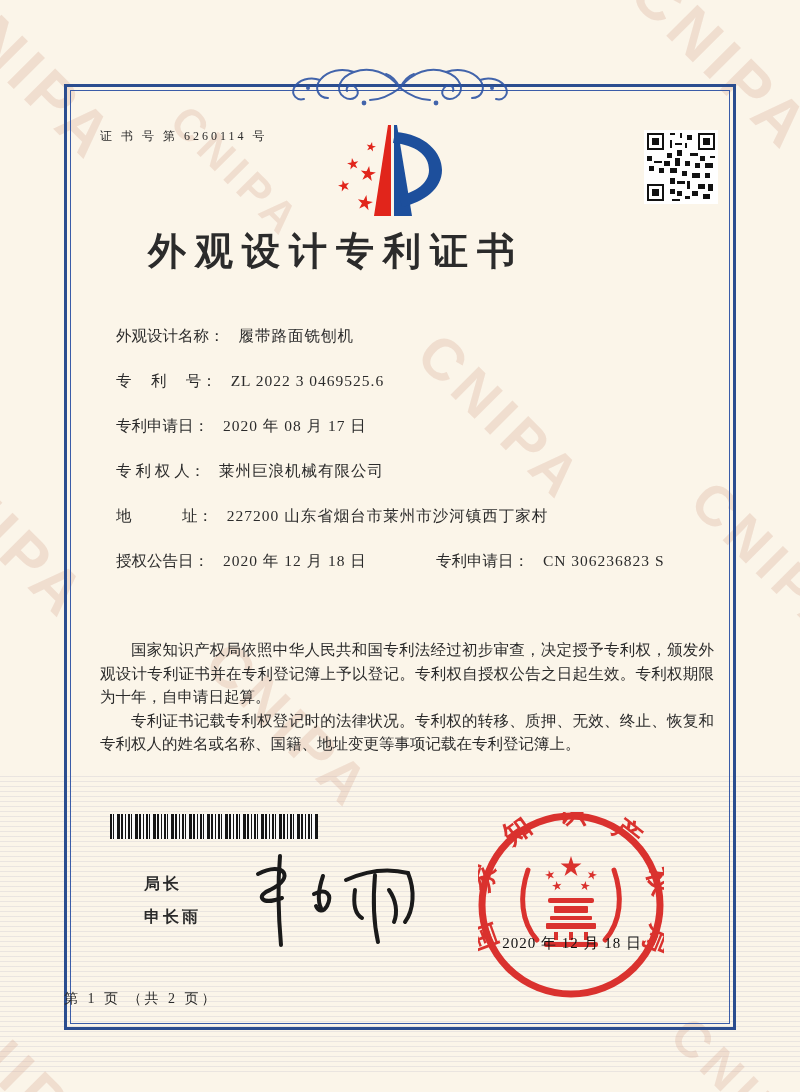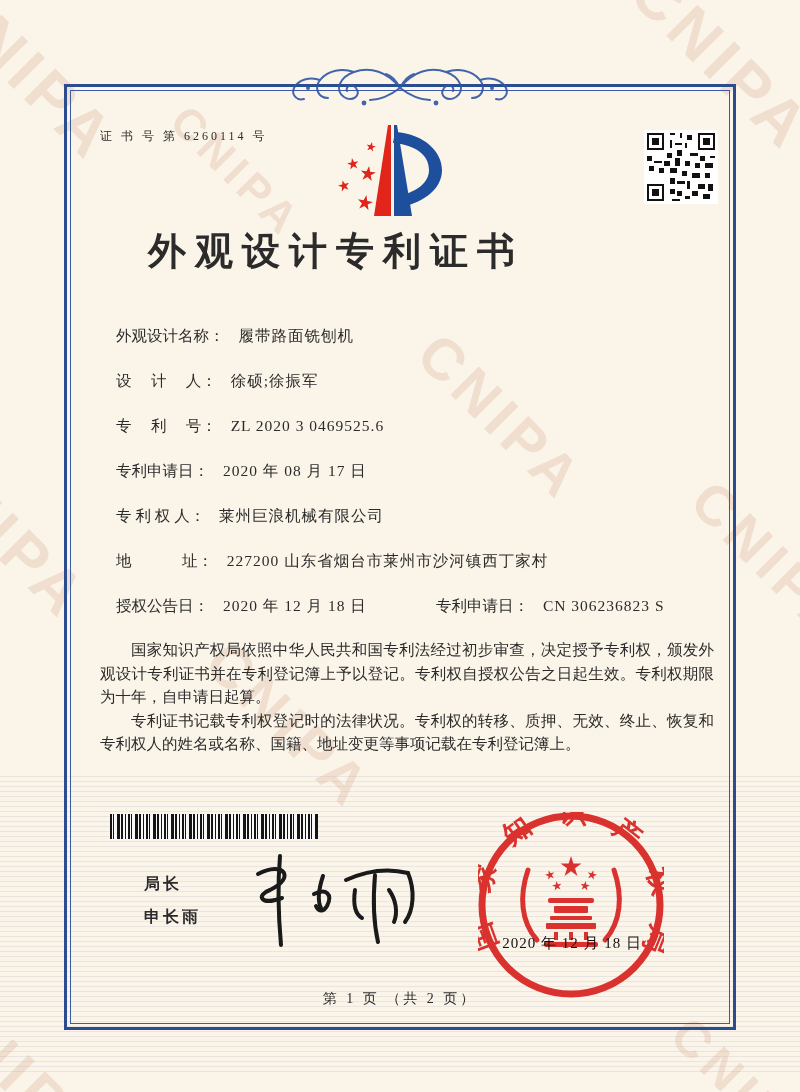--- a/index.html
+++ b/index.html
@@ -39,21 +39,21 @@
   
   .signer{position:absolute;left:112px;top:874px;z-index:5;
           font-family:"Liberation Sans","DejaVu Sans",sans-serif;font-weight:700;font-size:16px;letter-spacing:3px;margin-left:32px;}
   .signer div{margin-bottom:12px;}
   .signature{position:absolute;left:228px;top:848px;z-index:5;}
   
   .seal{position:absolute;left:478px;top:812px;z-index:6;}
   .seal-date{position:absolute;left:486px;top:934px;width:172px;text-align:center;z-index:7;
              font-size:15px;letter-spacing:1px;color:#111;}
   
-  .page-num{position:absolute;left:64px;top:990px;width:672px;text-align:center;font-size:14px;
+  .page-num{position:absolute;left:64px;top:990px;width:672px;text-align:left;font-size:14px;
             letter-spacing:3px;z-index:5;}
   .cont-note{position:absolute;left:306px;top:1032px;z-index:5;background:#ffffff;
              padding:7px 18px;font-size:14px;letter-spacing:2px;box-shadow:0 0 2px rgba(0,0,0,0.05);}
 </style>
 </head>
 <body>
 
 <div class="page">
 
   <div class="wave-band"></div>
@@ -156,26 +156,22 @@
   </svg>
 
   <div class="title">外观设计专利证书</div>
 
   <div class="fields">
     <div class="frow">
       <span class="flabel">外观设计名称：</span>
       <span class="fvalue">履带路面铣刨机</span>
     </div>
     <div class="frow">
-      <span class="flabel">设　 计　 人：</span>
-      <span class="fvalue">徐硕;徐振军</span>
-    </div>
-    <div class="frow">
       <span class="flabel">专　 利　 号：</span>
-      <span class="fvalue">ZL 2020 3 0469525.6</span>
+      <span class="fvalue">ZL 2022 3 0469525.6</span>
     </div>
     <div class="frow">
       <span class="flabel">专利申请日：</span>
       <span class="fvalue">2020 年 08 月 17 日</span>
     </div>
     <div class="frow">
       <span class="flabel">专 利 权 人：</span>
       <span class="fvalue">莱州巨浪机械有限公司</span>
     </div>
     <div class="frow">

